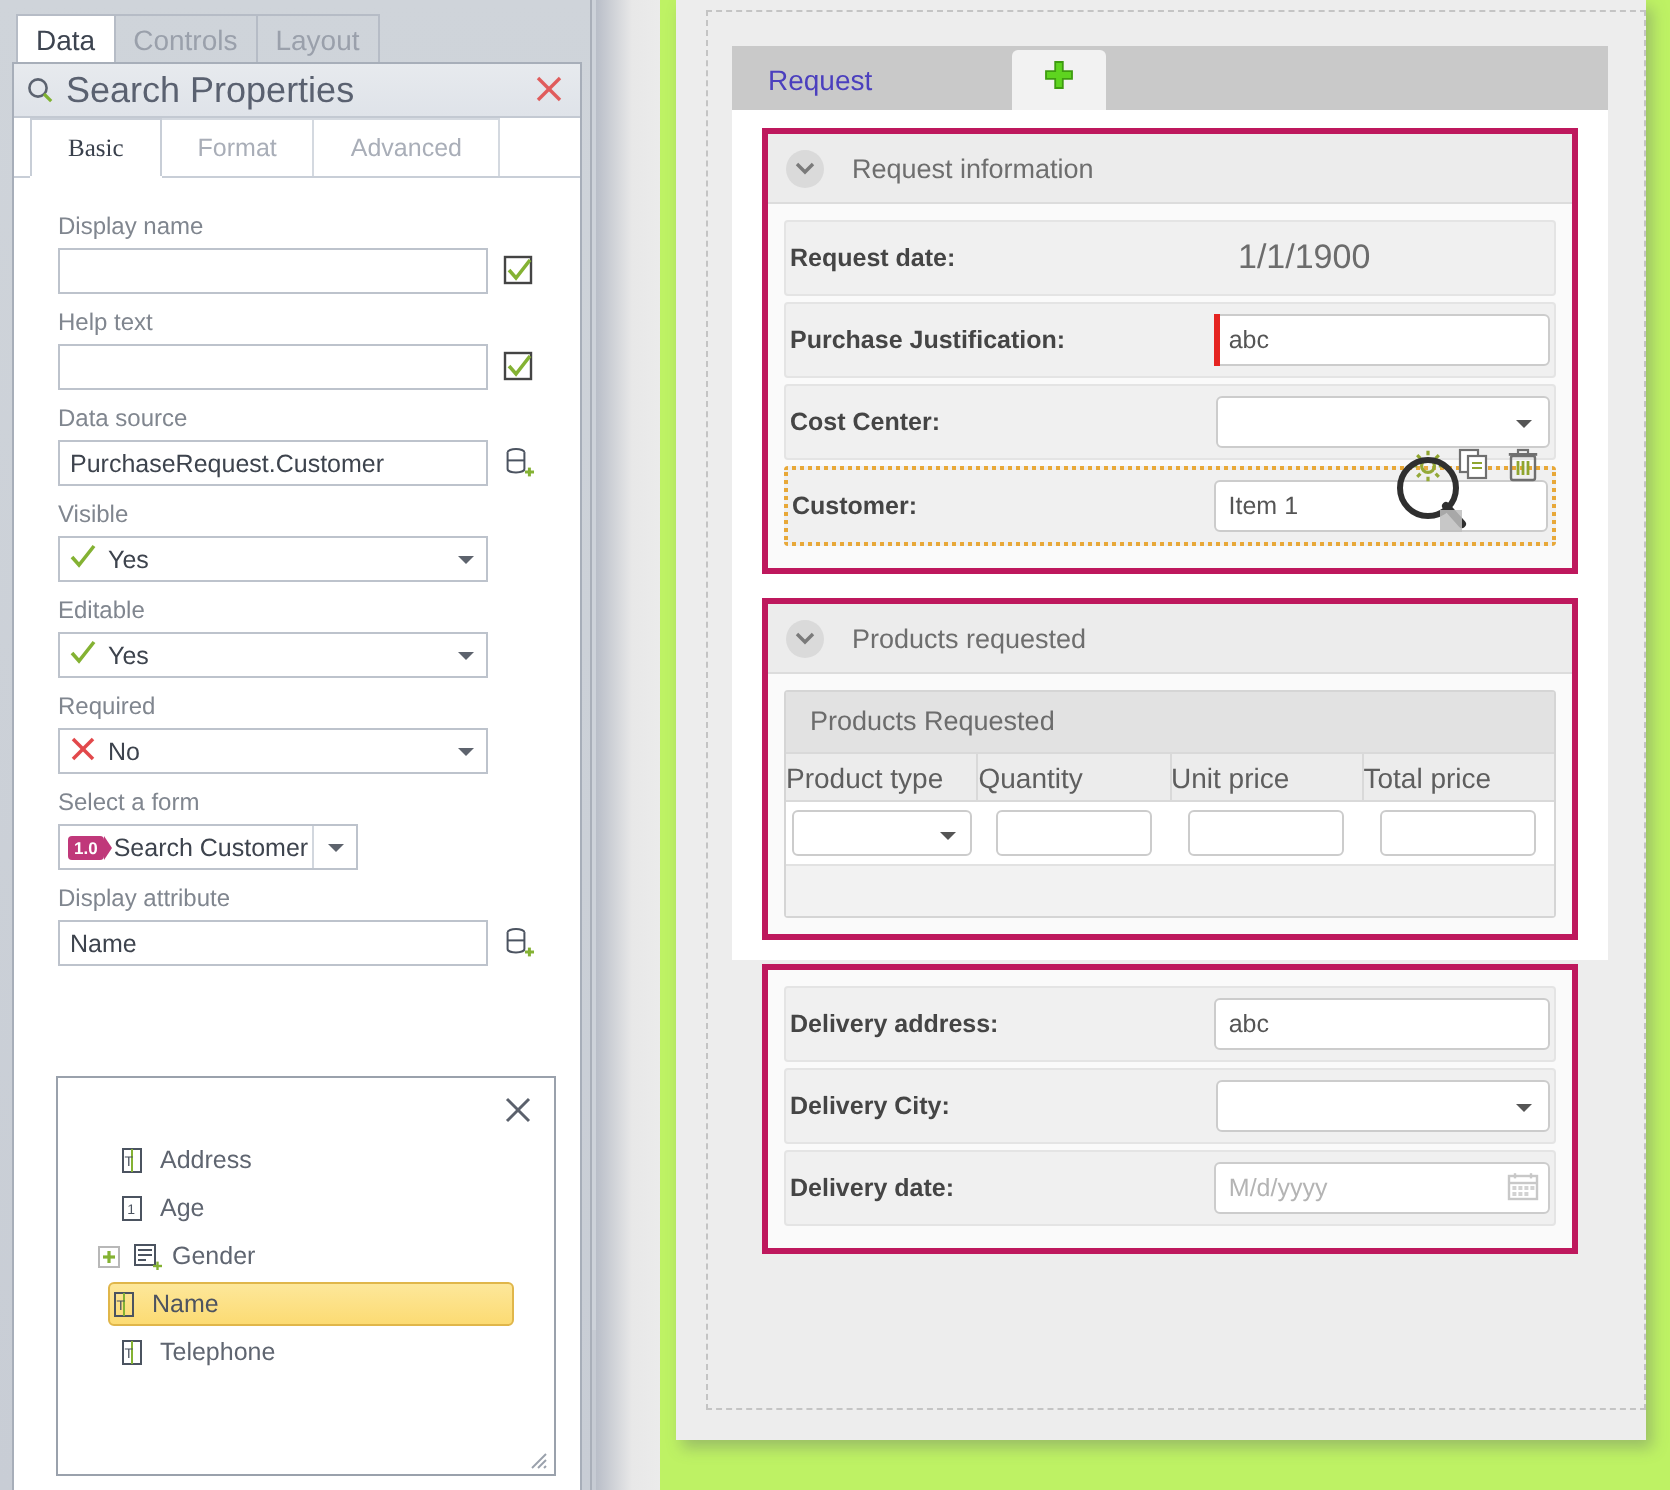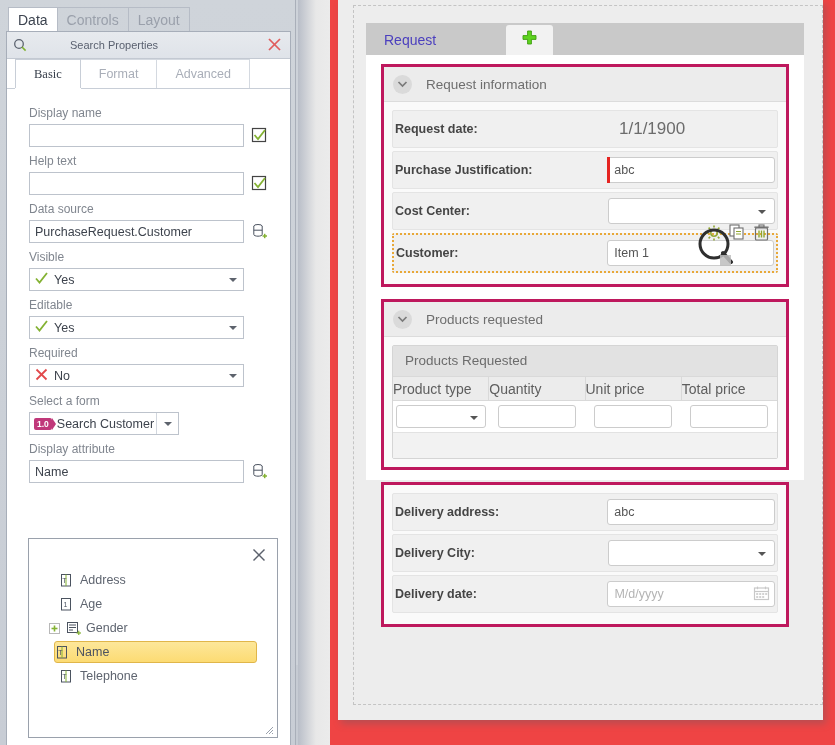--- a/index.html
+++ b/index.html
@@ -65,21 +65,21 @@
     display: flex; align-items: center;
     padding: 0 6px;
     position: relative;
   }
   .prop-search-bar .magnifier {
     width: 14px; height: 14px;
     margin-right: 6px;
     position: relative; top: 0px;
   }
   .prop-search-text {
-    font-size: 11px; color: #5a6170; margin-left: 37px;
+    font-size: 18px; color: #5a6170;
   }
   .prop-close {
     position: absolute; right: 7px; top: 4px;
     width: 17px; height: 17px;
     cursor: pointer;
   }
 
   
   .prop-tabs {
     height: 30px;
@@ -244,21 +244,21 @@
   #gap {
     position: absolute; left: 298px; top: 0;
     width: 40px; height: 745px;
     background: linear-gradient(to right, #b9bec8 0%, #e8e8e8 45%, #ededed 100%);
   }
 
   
   #right-outer {
     position: absolute; left: 330px; top: 0;
     width: 505px; height: 745px;
-    background: #ef4444;
+    background: #bef264;
   }
   #right-canvas {
     position: absolute; left: 8px; top: 0px;
     width: 485px; height: 720px;
     background: #ededed;
     box-shadow: 3px 4px 7px rgba(90,95,105,0.35);
   }
   #right-dashed {
     position: absolute; left: 15px; top: 5px;
     width: 470px; height: 700px;

